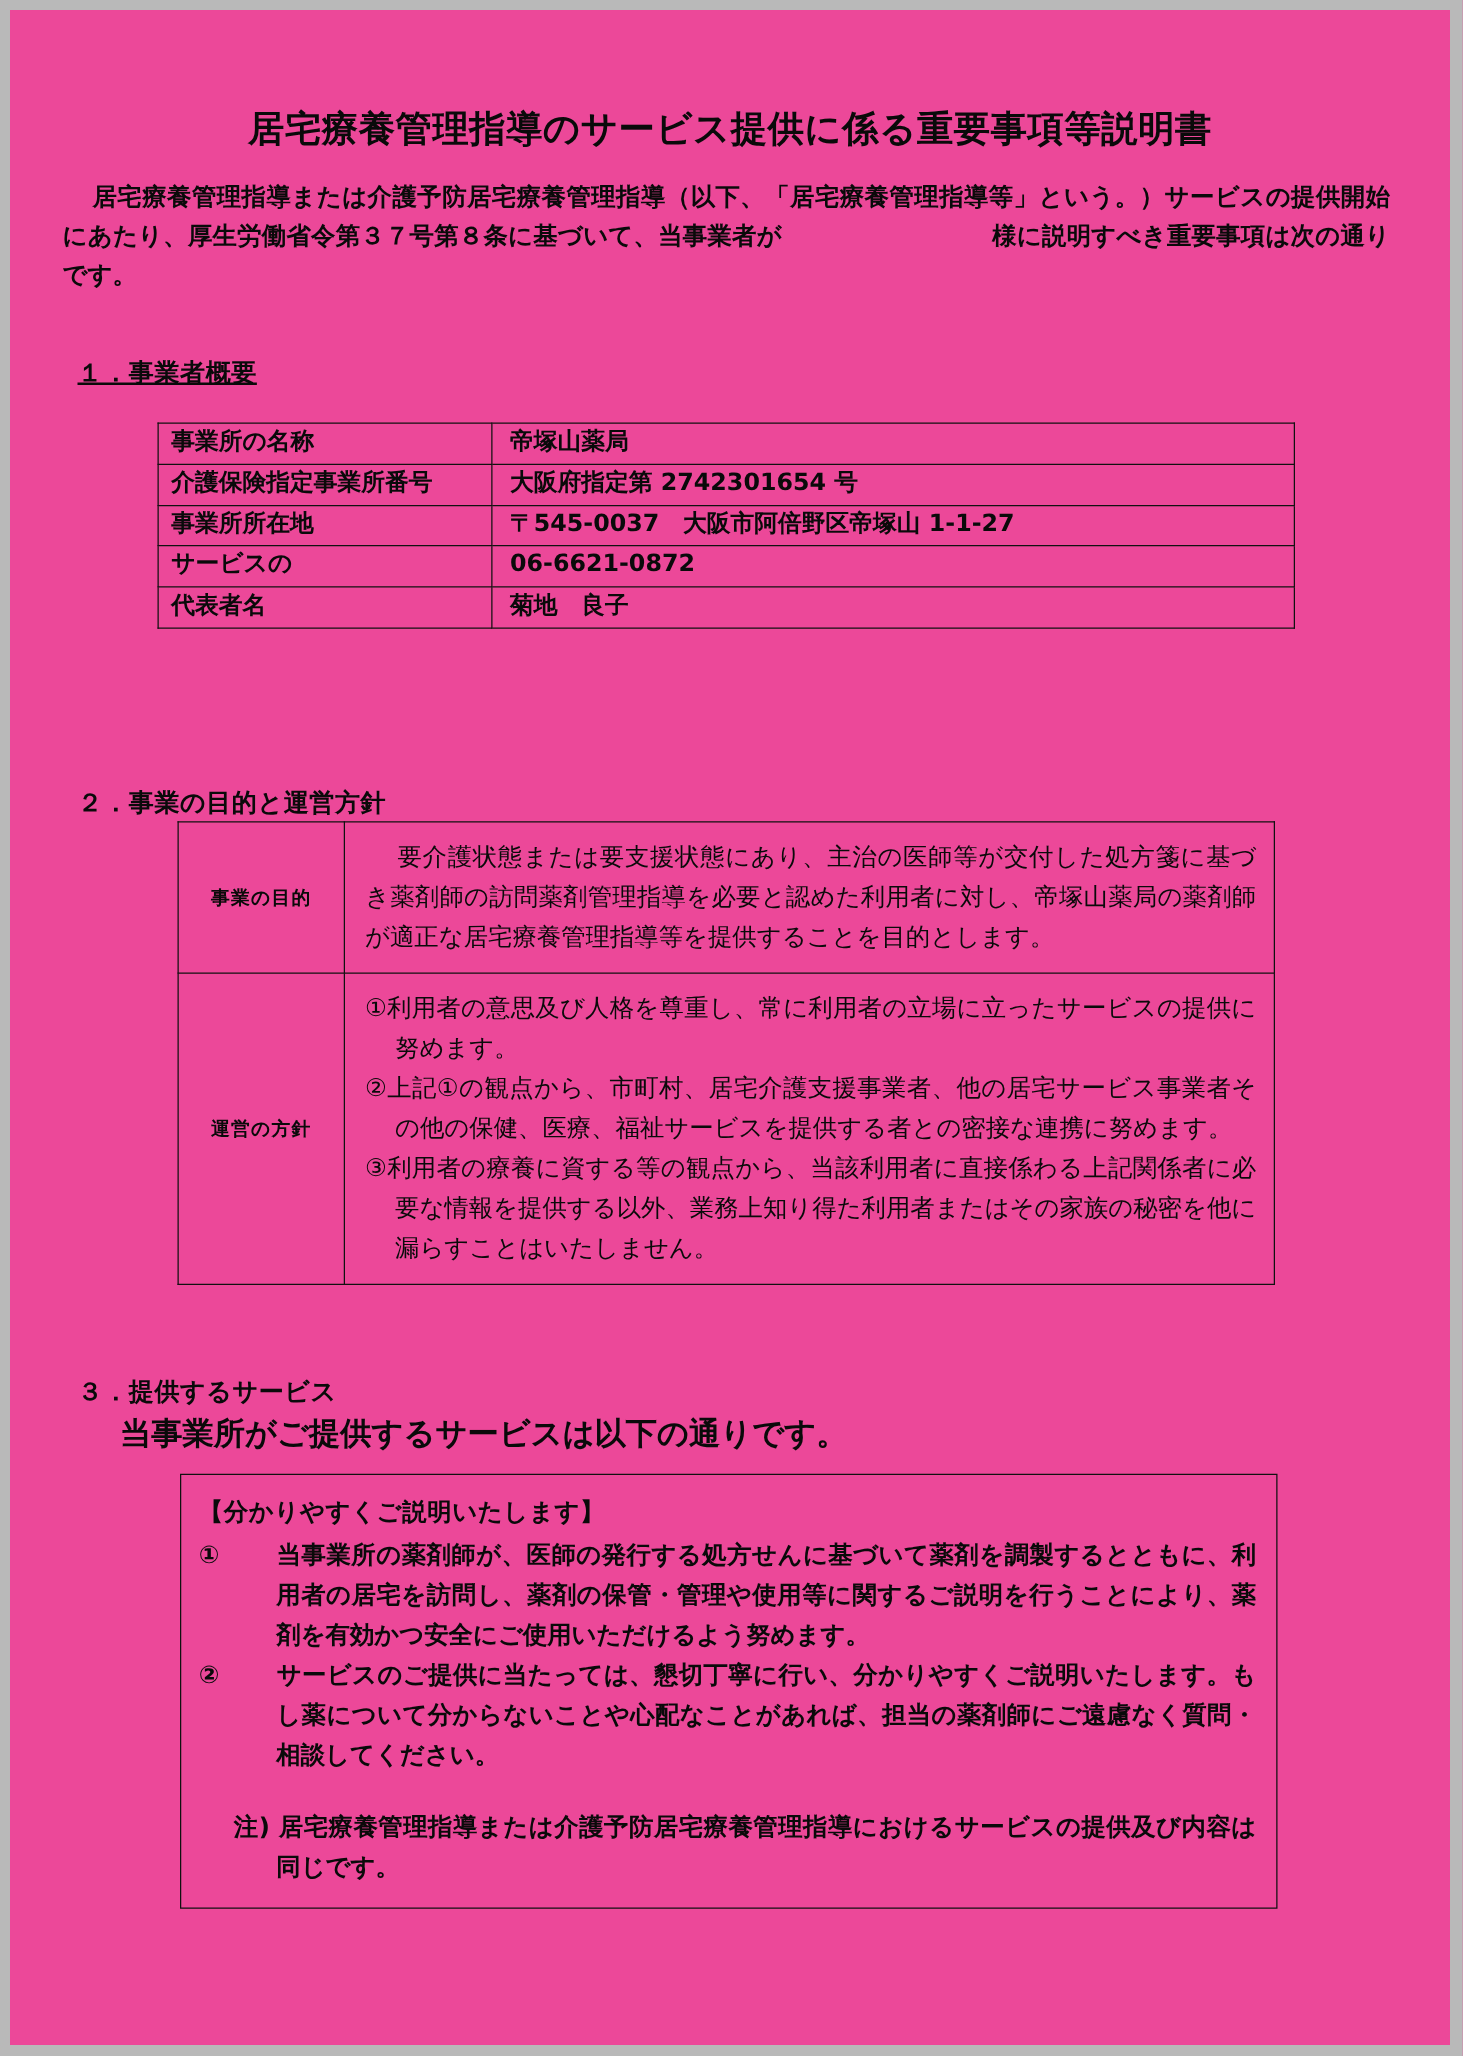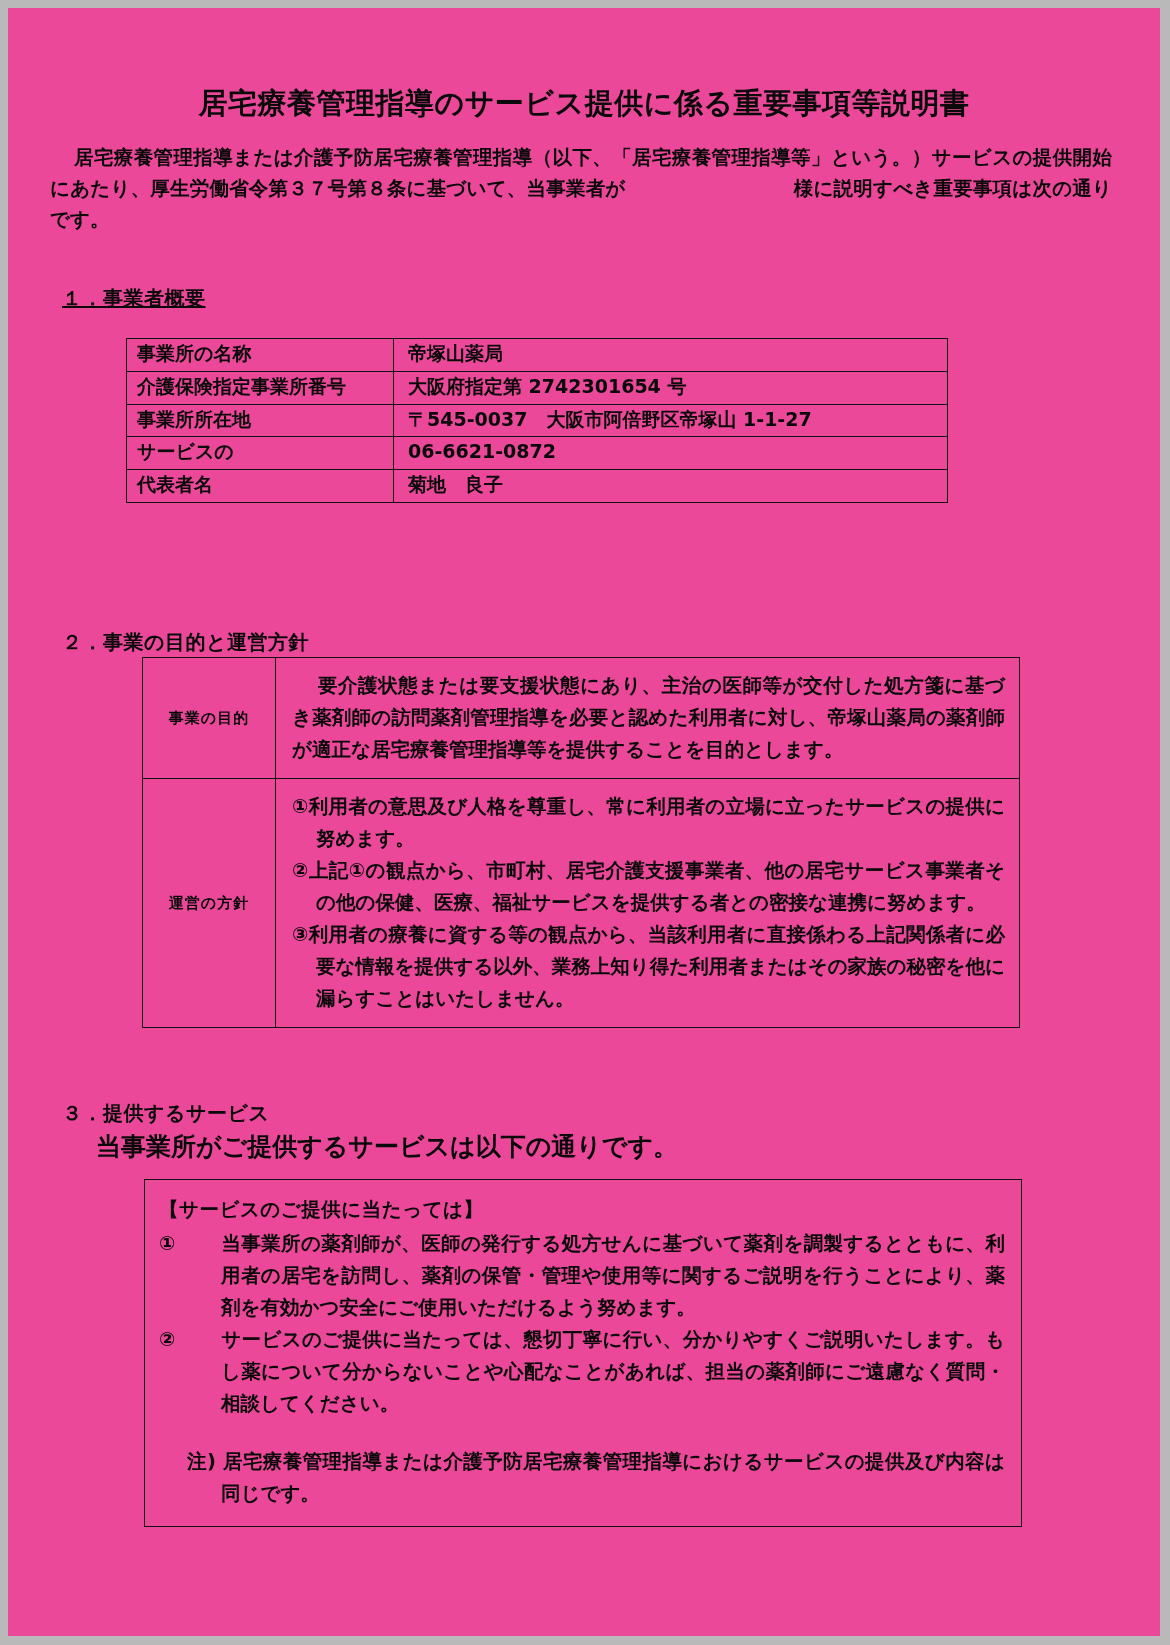--- a/index.html
+++ b/index.html
@@ -89,21 +89,21 @@
     border: 1.6px solid #111;
     font-size: 19px;
     font-weight: 600;
     padding: 3px 8px 5px 10px;
     vertical-align: middle;
     line-height: 1.25;
   }
   #tbl-overview {
     left: 118px;
     top: 330px;
-    width: 822px;
+    width: 910px;
   }
   #tbl-overview td.k { width: 248px; }
   #tbl-overview td.v { padding-left: 14px; }
   #tbl-overview tr { height: 31px; }
 
   
   #tbl-policy {
     left: 134px;
     top: 649px;
     width: 878px;
@@ -117,21 +117,21 @@
     text-align: center;
     vertical-align: middle;
     font-size: 15px;
     font-weight: 600;
     letter-spacing: 1px;
   }
   #tbl-policy td.v {
     padding: 12px 14px 12px 16px;
     font-size: 19.5px;
     line-height: 32px;
-    font-weight: 700;
+    font-weight: 400;
     text-align: justify;
     vertical-align: top;
   }
   .para-ind { text-indent: 26px; }
   .num-list { margin: 0; padding: 0; list-style: none; }
   .num-list li {
     padding-left: 24px;
     text-indent: -24px;
     text-align: justify;
   }
@@ -232,21 +232,21 @@
           </ul>
         </td>
       </tr>
     </tbody>
   </table>
 
   <div class="sec-head" id="sec3-head">３．提供するサービス</div>
   <div class="sec3-lead">当事業所がご提供するサービスは以下の通りです。</div>
 
   <div id="box-services">
-    <div class="bx-title">【サービスのご提供に当たっては】</div>
+    <div class="bx-title">【分かりやすくご説明いたします】</div>
     <ul class="svc-list">
       <li><span class="mk">①</span><span>当事業所の薬剤師が、医師の発行する処方せんに基づいて薬剤を調製するとともに、利用者の居宅を訪問し、薬剤の保管・管理や使用等に関するご説明を行うことにより、薬剤を有効かつ安全にご使用いただけるよう努めます。</span></li>
       <li><span class="mk">②</span><span>サービスのご提供に当たっては、懇切丁寧に行い、分かりやすくご説明いたします。もし薬について分からないことや心配なことがあれば、担当の薬剤師にご遠慮なく質問・相談してください。</span></li>
     </ul>
     <div class="note"><span class="mk">注)</span> <span>居宅療養管理指導または介護予防居宅療養管理指導におけるサービスの提供及び内容は同じです。</span></div>
   </div>
 
  </div>
 </div>
 

